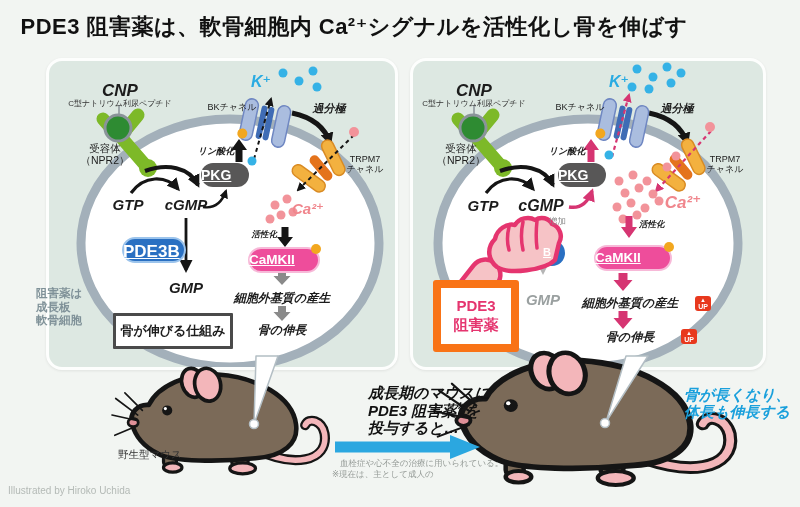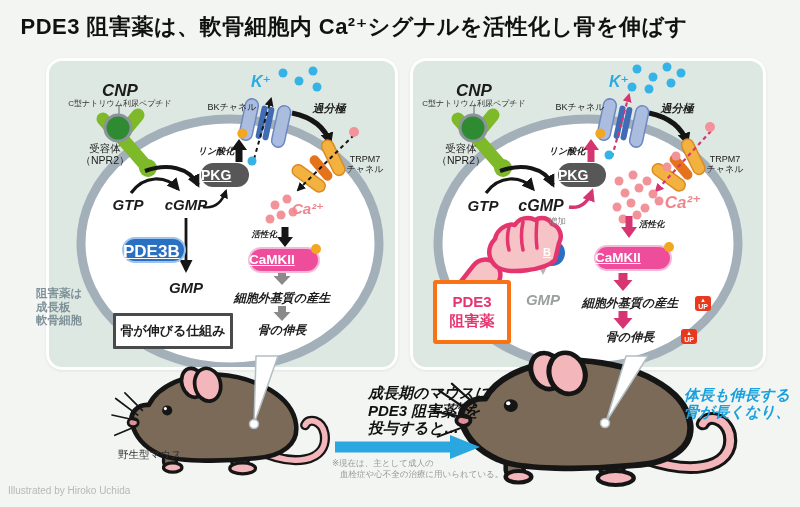--- a/index.html
+++ b/index.html
@@ -9,21 +9,21 @@
   .c{text-align:center;}
   .title{left:0;top:12px;width:708px;text-align:center;font-size:22px;font-weight:bold;letter-spacing:.5px;color:#111;}
   .panel{position:absolute;background:#dde8e2;border:3px solid #fdfefd;border-radius:16px;overflow:hidden;
          box-shadow:0 1px 3px rgba(0,0,0,.08);}
   .panel svg.art{position:absolute;left:0;top:0;}
   .lbl{position:absolute;line-height:1.12;}
   .b{font-weight:bold;font-style:italic;}
   .pillText{position:absolute;color:#fff;font-weight:bold;text-decoration:underline;}
   .mechanism{position:absolute;background:#fff;border:3px solid #4a4a4a;border-radius:1px;
              font-size:13px;font-weight:bold;display:flex;align-items:center;justify-content:center;}
-  .inhibitorBox{position:absolute;background:#fff;border:4px solid #f97316;border-radius:3px;color:#e5356f;
+  .inhibitorBox{position:absolute;background:#fff;border:8px solid #f97316;border-radius:3px;color:#e5356f;
                 font-size:15px;font-weight:bold;text-align:center;line-height:1.25;display:flex;flex-direction:column;justify-content:center;}
   .callout{position:absolute;background:#2f2f2f;color:#fff;border-radius:9px;padding:6px 3px;
            font-size:11px;font-weight:bold;text-align:center;line-height:1.3;}
   .upBadge{position:absolute;width:16px;height:15px;background:#e8381d;border-radius:3px;color:#fff;
            display:flex;flex-direction:column;align-items:center;justify-content:center;line-height:1;}
   .upBadge .tri{font-size:6px;}
   .upBadge .txt{font-size:7px;font-weight:bold;}
   .note{font-size:8.5px;color:#949a96;line-height:1.35;}
   .credit{font-size:10px;color:#b4bab6;}
   .sideLabel{font-size:11.5px;font-weight:bold;color:#7f9198;line-height:1.18;}
@@ -287,24 +287,24 @@
 
   <div class="abs" style="left:118px;top:448px;font-size:10.5px;color:#333;">野生型マウス</div>
 
   <div class="abs b" style="left:332px;top:385px;width:170px;font-size:15px;line-height:1.13;color:#111;margin-left:36px;">
     <div>成長期のマウスに</div>
     <div><span>PDE3 阻害薬</span><sup>※</sup><span>を</span></div>
     <div>投与すると…</div>
   </div>
 
   <div class="abs note" style="left:332px;top:458px;width:180px;">
+    <div style="padding-left:8px;">血栓症や心不全の治療に用いられている。</div>
     <div>※現在は、主として成人の</div>
-    <div style="padding-left:8px;">血栓症や心不全の治療に用いられている。</div>
   </div>
 
   <div class="abs b" style="left:684px;top:386px;width:115px;font-size:15px;line-height:1.15;color:#1aa0dc;">
+    <div>骨が長くなり、</div>
     <div>体長も伸長する</div>
-    <div>骨が長くなり、</div>
   </div>
 
   <div class="abs credit" style="left:8px;top:485px;">Illustrated by Hiroko Uchida</div>
 
 </div>
 
 </body></html>

